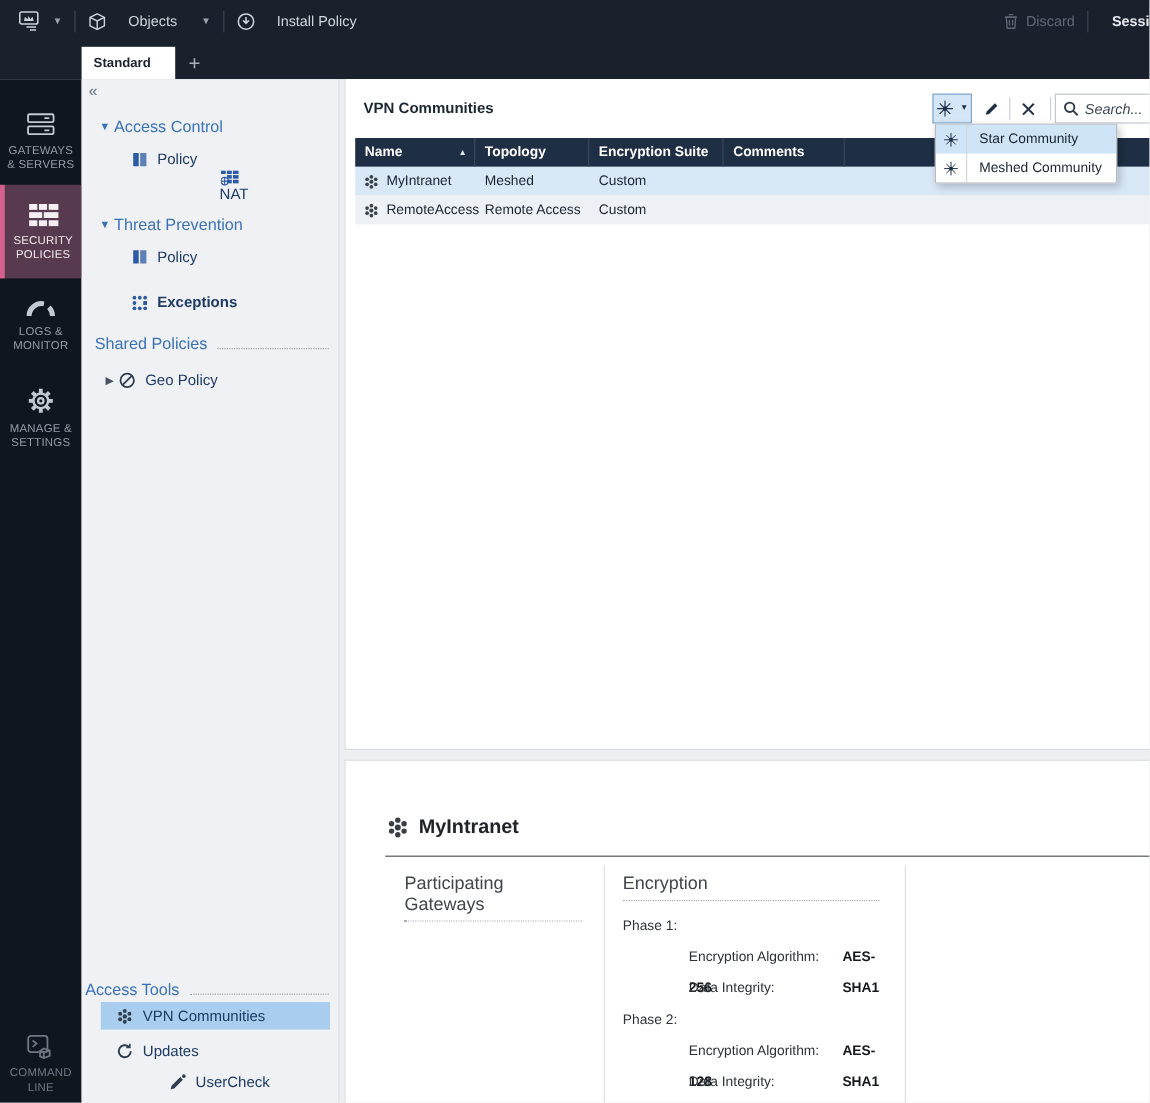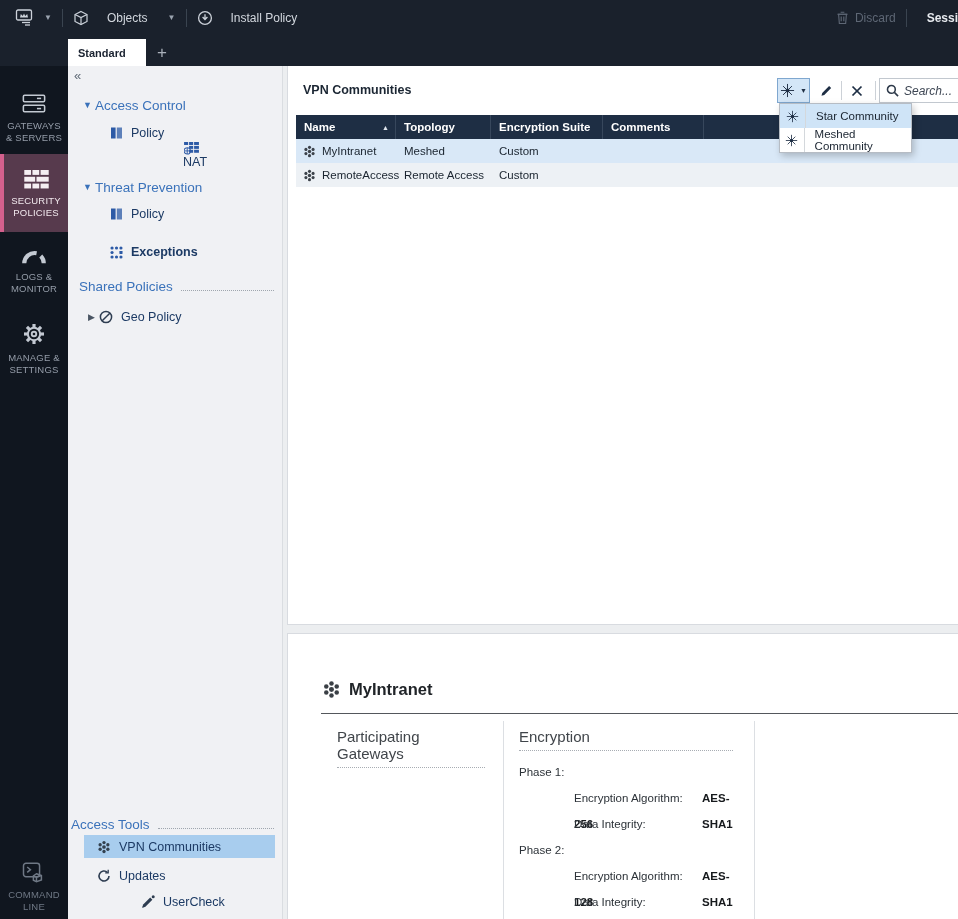--- a/index.html
+++ b/index.html
@@ -91,21 +91,21 @@
   .th-fill { flex:1; border-right:none; }
   .sort { margin-left:auto; margin-right:6px; font-size:7px; color:#dfe5ec; }
   .trow { display:flex; height:24px; font-size:11.5px; color:#1a242f; align-items:center; }
   .row-sel { background:#d9e8f7; }
   .row-alt { background:#edf1f5; }
   .td { padding-left:8px; display:flex; align-items:center; }
   .td-name { width:100px; padding-left:7px; gap:6px; }
   .td-topo { width:95px; } .td-suite { width:112px; } .td-comments { width:101px; }
 
   
-  #newmenu { position:absolute; left:491px; top:37px; width:133px; background:#fff; border:1px solid #b6bcc4; box-shadow:2px 3px 7px rgba(0,0,0,.22); z-index:50; }
+  #newmenu { position:absolute; left:491px; top:37px; width:152px; background:#fff; border:1px solid #b6bcc4; box-shadow:2px 3px 7px rgba(0,0,0,.22); z-index:50; }
   .menu-row { display:flex; height:24px; align-items:stretch; font-size:11.5px; color:#1a2430; cursor:default; }
   .menu-row.hl { background:#cfe4f7; }
   .menu-ico { width:26px; display:flex; align-items:center; justify-content:center; border-right:1px solid #d4d8dc; color:#1e2e44; }
   .menu-label { display:flex; align-items:center; padding-left:10px; }
 
   
   #panel2 { position:absolute; left:287px; top:633px; width:671px; height:286px; background:#fff; border-left:1px solid #d8dbe0; border-top:1px solid #d8dbe0; overflow:hidden; }
   #detail-head { position:absolute; left:34px; top:46px; display:flex; align-items:center; gap:8px; color:#3a3f45; }
   #detail-title { font-size:16.5px; font-weight:bold; color:#202428; }
   #detail-hr { position:absolute; left:33px; top:79px; right:0; height:1px; background:#54575c; }

